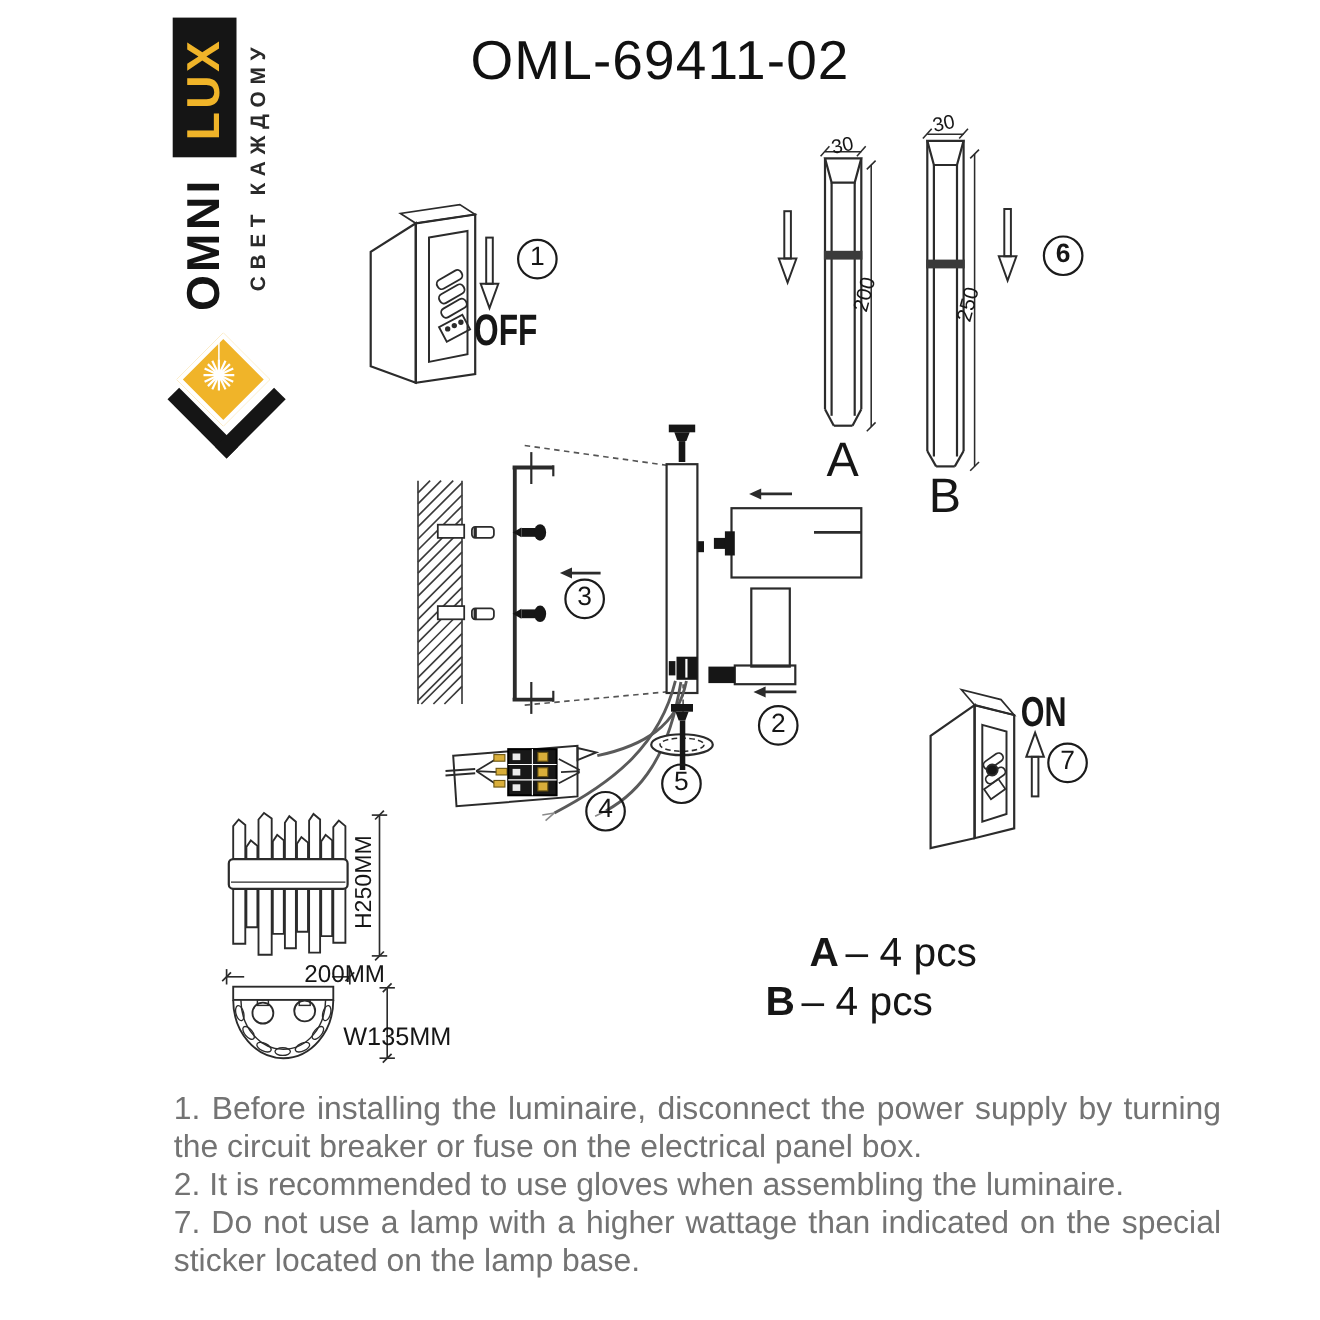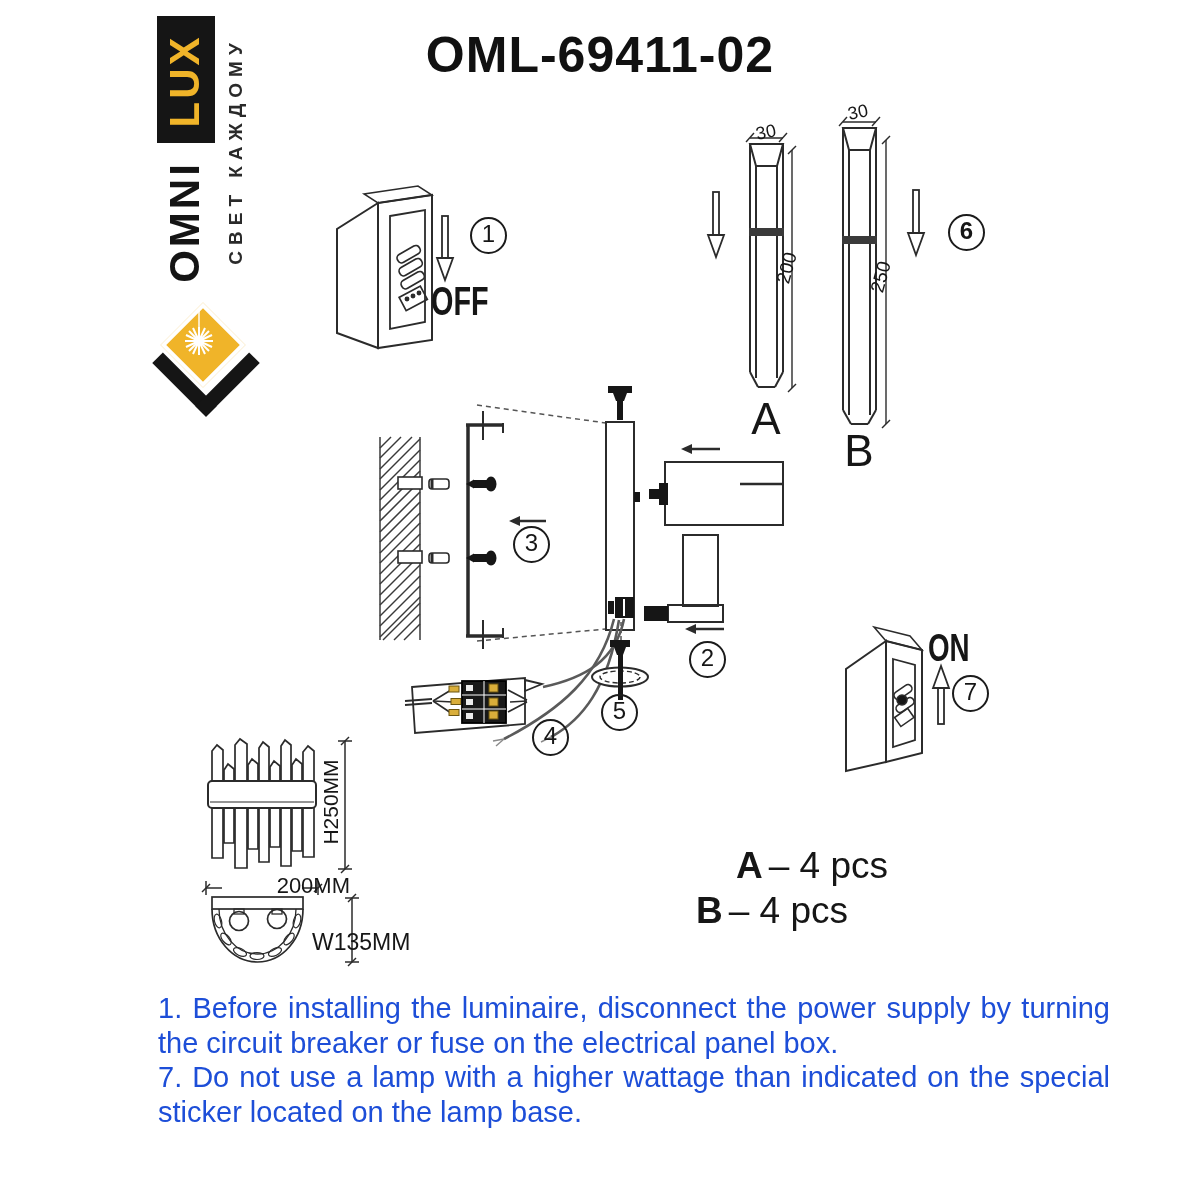--- a/index.html
+++ b/index.html
@@ -1,30 +1,30 @@
 <!DOCTYPE html>
 <html><head>
 <meta charset="utf-8">
 <style>
   html,body{margin:0;padding:0;background:#ffffff;}
   .canvas{position:relative;width:1200px;height:1200px;background:#fff;overflow:hidden;
           font-family:"Liberation Sans", sans-serif;color:#161616;}
   .abs{position:absolute;}
-  .title{left:300px;top:26px;width:600px;text-align:center;font-size:50px;font-weight:bold;
+  .title{left:300px;top:26px;width:600px;text-align:center;font-size:50px;font-weight:normal;
          letter-spacing:1px;color:#111;z-index:3;}
   .rot{transform:rotate(-90deg);text-align:center;z-index:3;}
   .lbl{z-index:3;white-space:nowrap;}
   .circ{width:33px;height:33px;border:2.5px solid #1b1b1b;border-radius:50%;
         text-align:center;line-height:30px;font-size:24px;z-index:4;background:rgba(255,255,255,.0);}
   .circ.bold{font-weight:bold;}
   .switchlbl{font-weight:bold;transform-origin:left top;z-index:3;}
   .qty{font-size:37px;z-index:3;}
   .qty b{font-weight:bold;margin-right:6px;}
   .instructions{left:158px;top:991px;width:952px;font-size:29px;line-height:34.5px;
-                color:#1d4ed8;z-index:3;}
+                color:#737373;z-index:3;}
   .instructions p{margin:0;text-align:justify;}
   svg{position:absolute;left:0;top:0;z-index:1;}
   .blackbox{left:157px;top:16px;width:58px;height:127px;background:#151515;z-index:2;}
   .lux{left:126px;top:56px;width:120px;height:50px;font-size:42px;font-weight:bold;
        color:#F0B429;letter-spacing:3px;z-index:3;}
   .omni{left:101px;top:197px;width:170px;height:50px;font-size:42px;font-weight:bold;
         color:#141414;letter-spacing:3px;z-index:3;}
   .tagline{left:97px;top:139px;width:280px;height:24px;font-size:19px;font-weight:bold;
            letter-spacing:6px;color:#2a2a2a;z-index:3;}
   .diamond{left:173px;top:315px;width:52px;height:52px;background:#F0B429;
@@ -387,16 +387,17 @@
 
   <div class="abs qty" style="left:736px;top:845px;">
     <b>A</b><span>– 4 pcs</span>
   </div>
   <div class="abs qty" style="left:696px;top:890px;">
     <b>B</b><span>– 4 pcs</span>
   </div>
 
   <div class="abs instructions">
     <p>1. Before installing the luminaire, disconnect the power supply by turning the circuit breaker or fuse on the electrical panel box.</p>
+    <p>2. It is recommended to use gloves when assembling the luminaire.</p>
     <p>7. Do not use a lamp with a higher wattage than indicated on the special sticker located on the lamp base.</p>
   </div>
 
 </div>
 
 </body></html>

